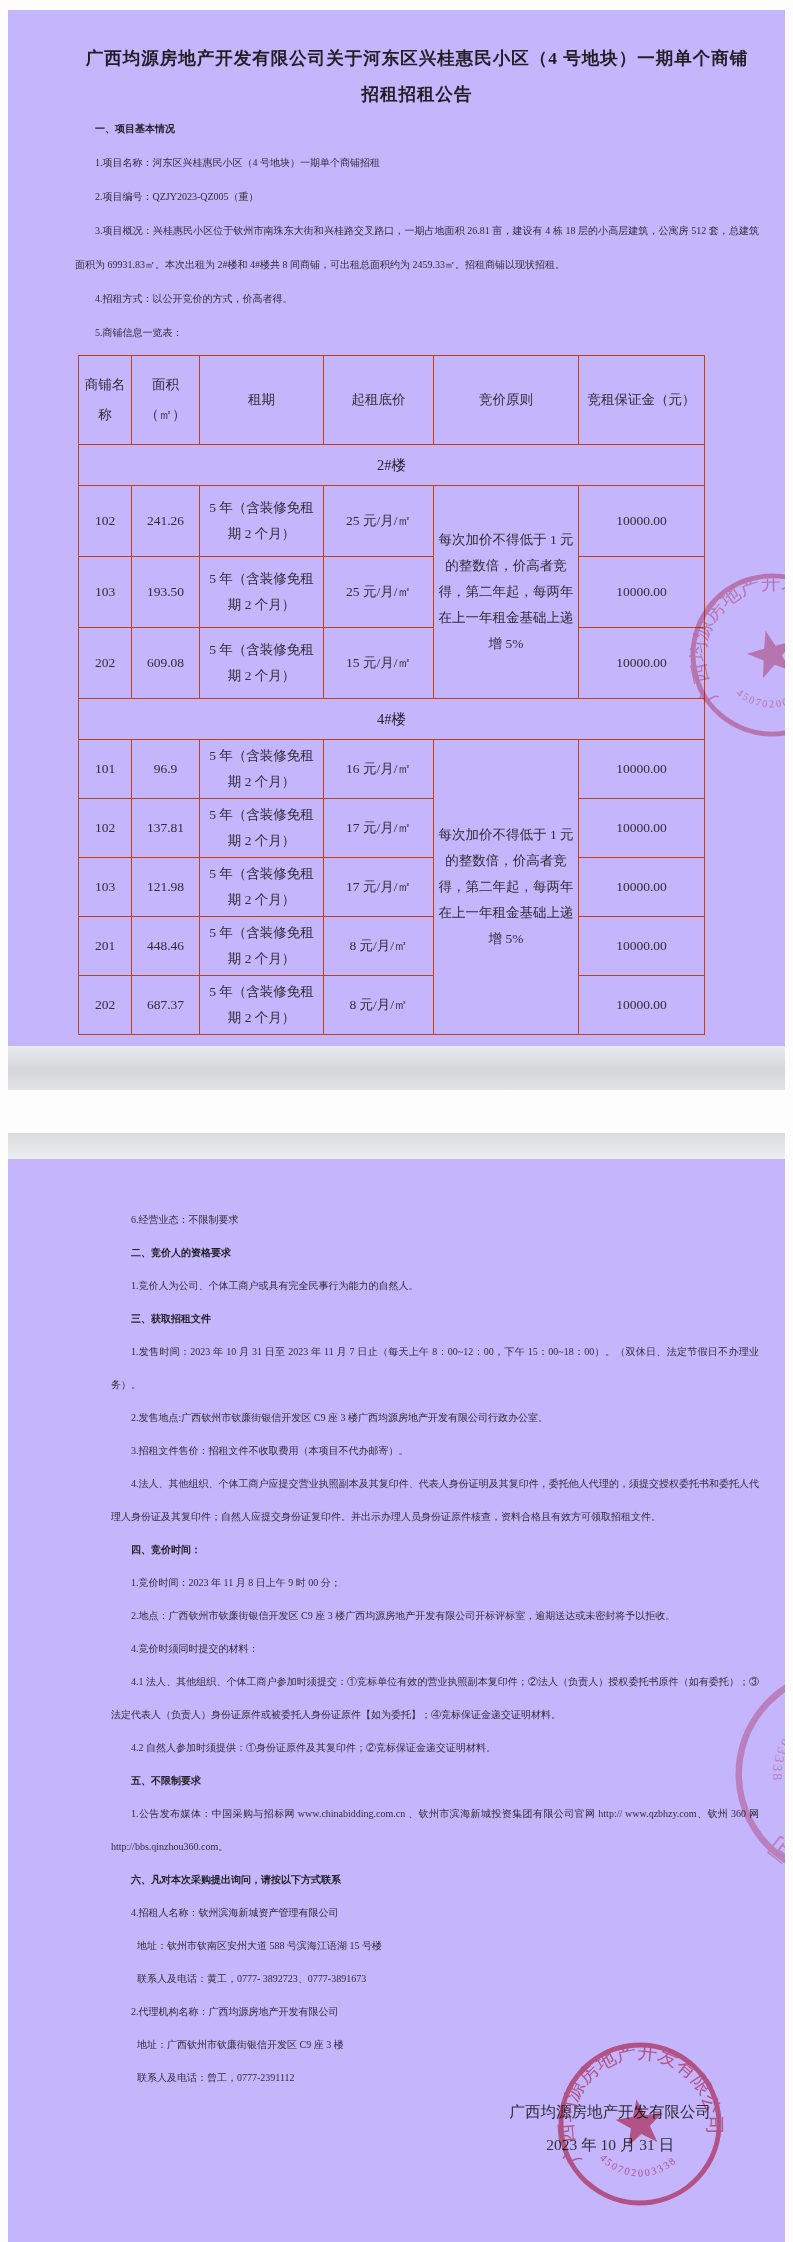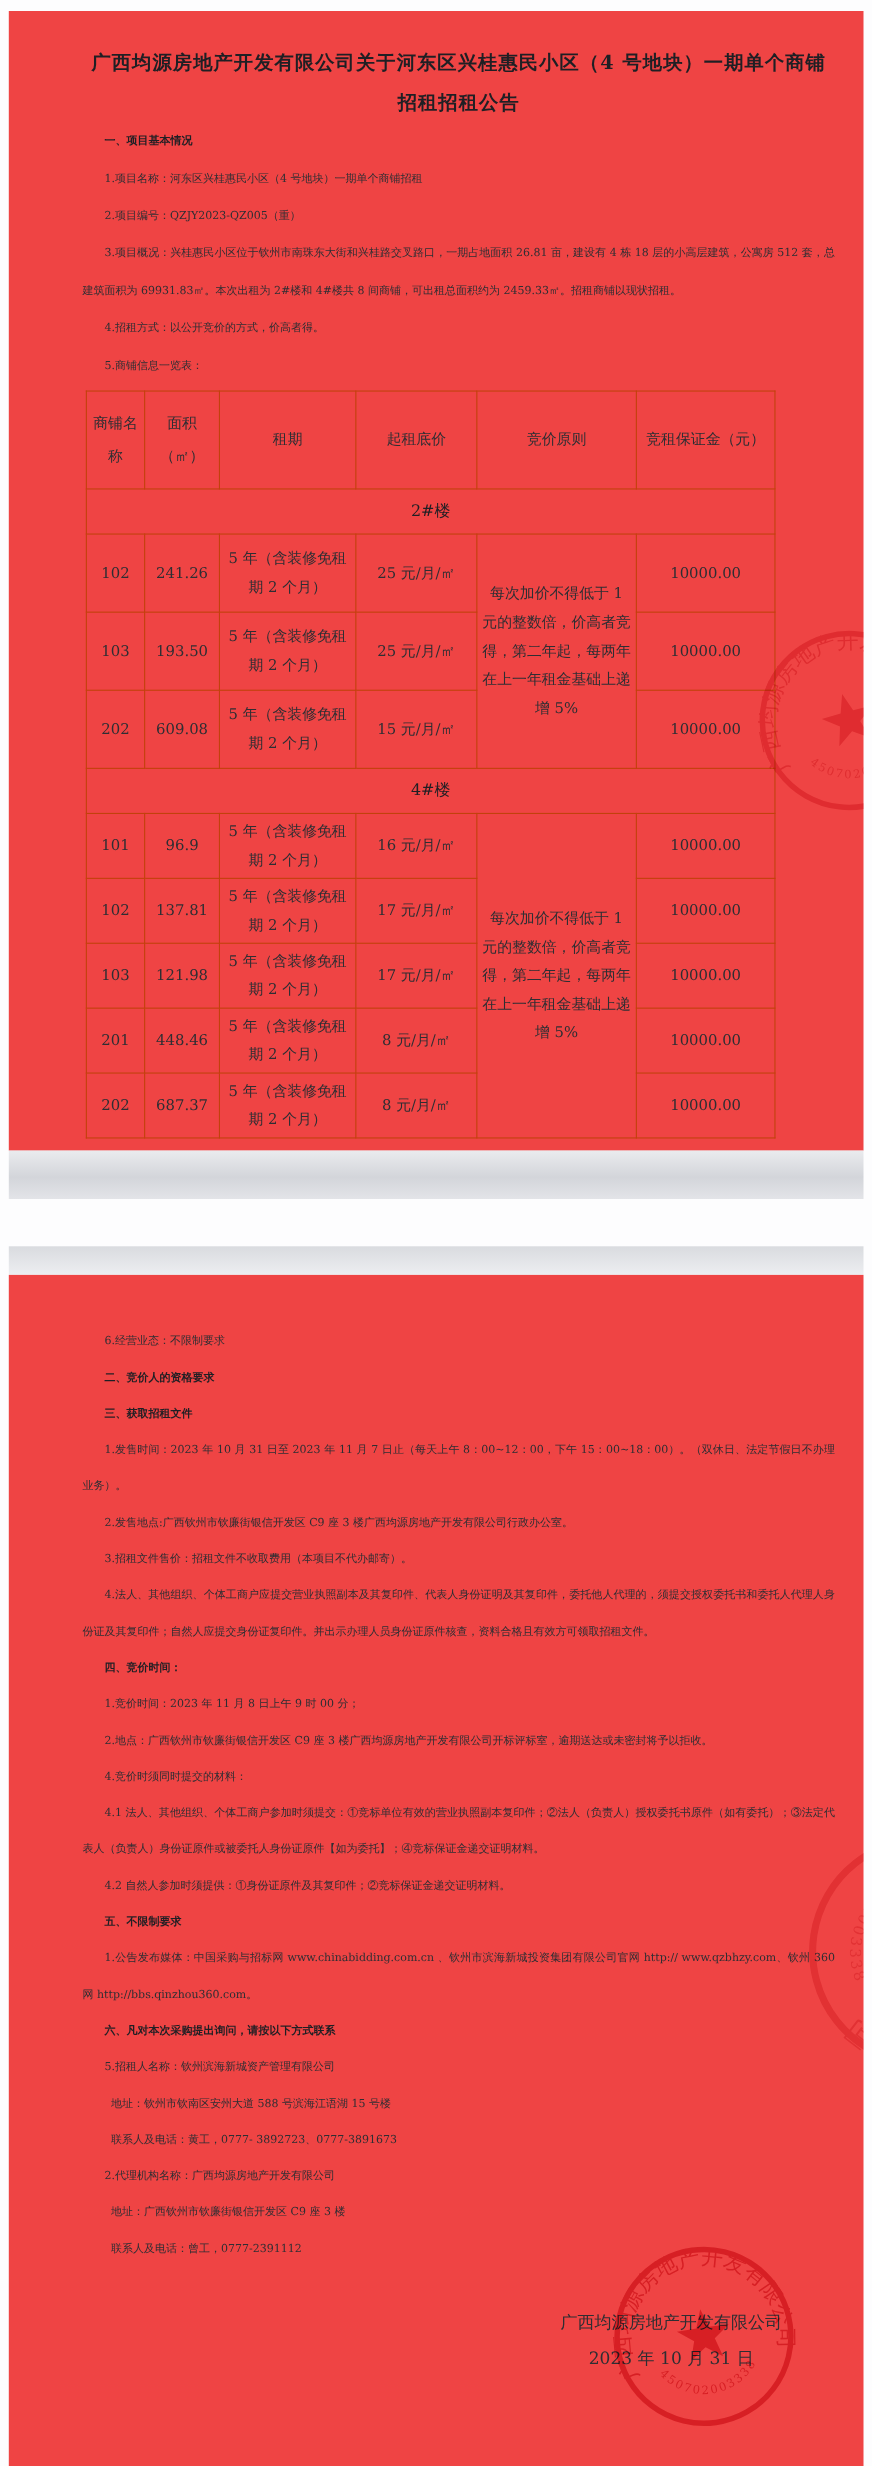--- a/index.html
+++ b/index.html
@@ -4,35 +4,35 @@
 <style>
   html,body { margin:0; padding:0; }
   body {
     width:793px; height:2242px; overflow:hidden; position:relative;
     background:#fdfdfe;
     font-family:"DejaVu Serif","Liberation Serif",serif;
     color:#2e2e33;
   }
   .page {
     position:absolute; left:8px; width:777px; box-sizing:border-box;
-    background:#ef4444; overflow:hidden;
+    background:#c4b5fd; overflow:hidden;font-family:Liberation Serif, serif;
   }
   #page1 { top:10px; height:1036px; padding:30px 26px 0 67px; }
   #page2 { top:1159px; height:1083px; padding:44px 26px 0 67px; }
   .edge-band { position:absolute; left:8px; width:777px; }
   #band1 { top:1046px; height:44px;
     background:linear-gradient(180deg,#eaebee 0%,#d3d5da 55%,#e3e4e8 100%); }
   #band2 { top:1133px; height:26px;
     background:linear-gradient(180deg,#d9dbdf 0%,#edeef1 100%); }
 
   .title { text-align:center; font-weight:bold; font-size:17.5px;
     line-height:36px; color:#1f1f24; letter-spacing:1px; }
   .p { font-size:10px; line-height:34px; margin:0; text-align:justify;
     text-indent:2em; }
-  #page2 .p { line-height:33px; }
+  #page2 .p { line-height:33px;margin-left:36px; }
   .h { font-weight:bold; color:#1f1f24; }
   .sub { text-indent:2.6em; }
 
   table.shops {
     margin:5px 0 0 3px; width:626px; border-collapse:collapse;
     table-layout:fixed; font-size:13.5px; color:#2e2e33;
   }
   table.shops th, table.shops td {
     border:1px solid #c2410c; text-align:center; vertical-align:middle;
     padding:2px 4px; font-weight:normal; line-height:26px; overflow:hidden;
@@ -170,39 +170,40 @@
   </svg>
 </div>
 
 <div class="edge-band" id="band1"></div>
 <div class="edge-band" id="band2"></div>
 
 <div class="page" id="page2">
   <p class="p">6.经营业态：不限制要求</p>
 
   <p class="p h">二、竞价人的资格要求</p>
+  <p class="p">1.竞价人为公司、个体工商户或具有完全民事行为能力的自然人。</p>
 
   <p class="p h">三、获取招租文件</p>
   <p class="p">1.发售时间：2023 年 10 月 31 日至 2023 年 11 月 7 日止（每天上午 8：00~12：00，下午 15：00~18：00）。（双休日、法定节假日不办理业务）。</p>
   <p class="p">2.发售地点:广西钦州市钦廉街银信开发区 C9 座 3 楼广西均源房地产开发有限公司行政办公室。</p>
   <p class="p">3.招租文件售价：招租文件不收取费用（本项目不代办邮寄）。</p>
   <p class="p">4.法人、其他组织、个体工商户应提交营业执照副本及其复印件、代表人身份证明及其复印件，委托他人代理的，须提交授权委托书和委托人代理人身份证及其复印件；自然人应提交身份证复印件。并出示办理人员身份证原件核查，资料合格且有效方可领取招租文件。</p>
 
   <p class="p h">四、竞价时间：</p>
   <p class="p">1.竞价时间：2023 年 11 月 8 日上午 9 时 00 分；</p>
   <p class="p">2.地点：广西钦州市钦廉街银信开发区 C9 座 3 楼广西均源房地产开发有限公司开标评标室，逾期送达或未密封将予以拒收。</p>
   <p class="p">4.竞价时须同时提交的材料：</p>
   <p class="p">4.1 法人、其他组织、个体工商户参加时须提交：①竞标单位有效的营业执照副本复印件；②法人（负责人）授权委托书原件（如有委托）；③法定代表人（负责人）身份证原件或被委托人身份证原件【如为委托】；④竞标保证金递交证明材料。</p>
   <p class="p">4.2 自然人参加时须提供：①身份证原件及其复印件；②竞标保证金递交证明材料。</p>
 
   <p class="p h">五、不限制要求</p>
   <p class="p">1.公告发布媒体：中国采购与招标网 www.chinabidding.com.cn 、钦州市滨海新城投资集团有限公司官网 http:// www.qzbhzy.com、钦州 360 网 http://bbs.qinzhou360.com。</p>
 
   <p class="p h">六、凡对本次采购提出询问，请按以下方式联系</p>
-  <p class="p">5.招租人名称：钦州滨海新城资产管理有限公司</p>
+  <p class="p">4.招租人名称：钦州滨海新城资产管理有限公司</p>
   <p class="p sub">地址：钦州市钦南区安州大道 588 号滨海江语湖 15 号楼</p>
   <p class="p sub">联系人及电话：黄工，0777- 3892723、0777-3891673</p>
   <p class="p">2.代理机构名称：广西均源房地产开发有限公司</p>
   <p class="p sub">地址：广西钦州市钦廉街银信开发区 C9 座 3 楼</p>
   <p class="p sub">联系人及电话：曾工，0777-2391112</p>
 
   <div class="footer">
     <div>广西均源房地产开发有限公司</div>
     <div>2023 年 10 月 31 日</div>
   </div>

